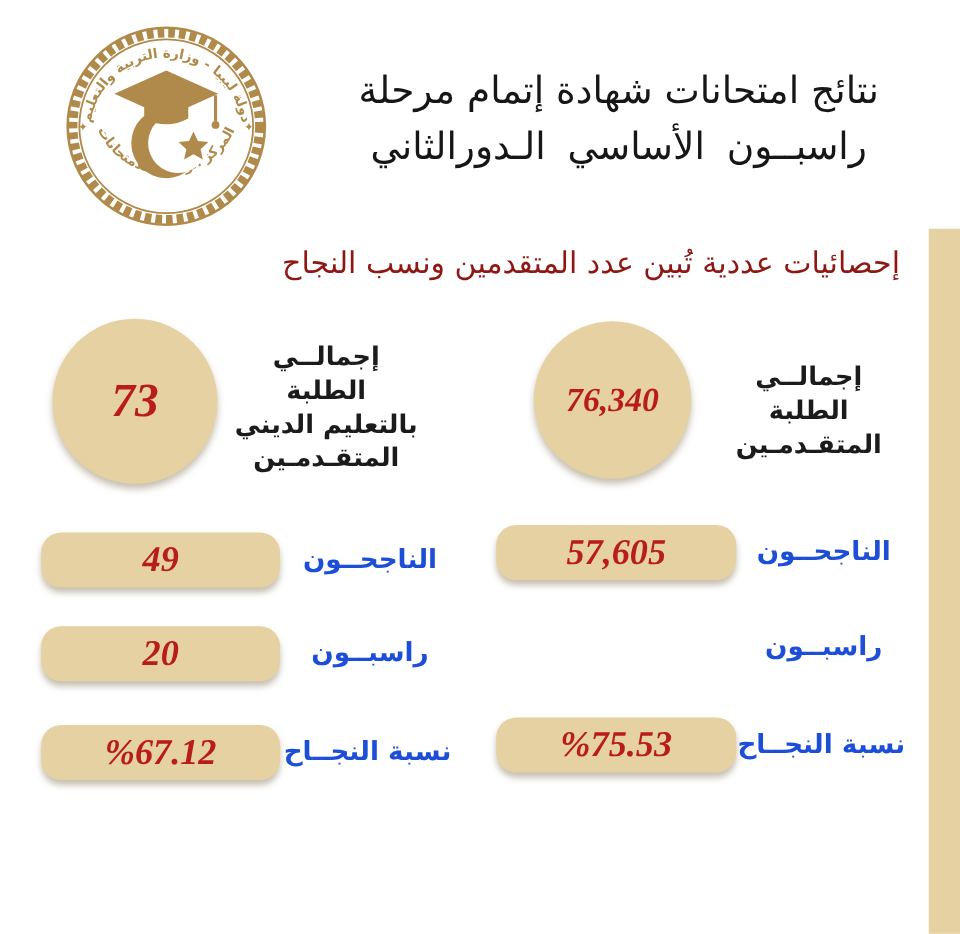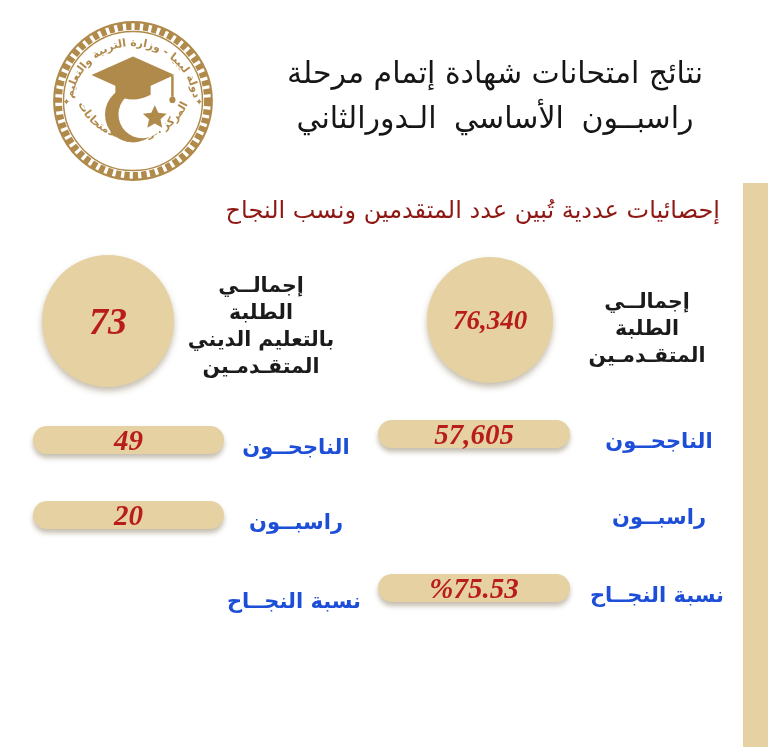--- a/index.html
+++ b/index.html
@@ -49,27 +49,27 @@
   .num-38{font-size:38px;}
 
   .circle-label{
     position:absolute;text-align:center;direction:rtl;
     color:#1b1b1b;font-weight:bold;font-size:20.5px;line-height:27px;
   }
   .label-right-circle{left:572px;top:288px;width:150px;}
   .label-left-circle{left:186px;top:272px;width:150px;}
 
   .pill{
-    position:absolute;height:28px;border-radius:16px;
+    position:absolute;height:44px;border-radius:16px;
     background:#e5d1a1;
     box-shadow:0 4px 5px rgba(90,70,30,.35);
     display:flex;align-items:center;justify-content:center;
   }
   .pill .big-num{font-size:29px;}
-  .pill-r{left:378px;width:192px;}
+  .pill-r{left:397px;width:192px;}
   .pill-l{left:33px;width:191px;}
 
   .row-label{
     position:absolute;width:130px;text-align:center;direction:rtl;
     color:#1d4ed8;font-weight:bold;font-size:21px;line-height:30px;
     white-space:nowrap;
   }
   .row-label-r{left:594px;}
   .row-label-l{left:231px;}
 
@@ -158,17 +158,20 @@
   <div class="pill pill-l" style="top:501px">
     <span class="big-num">20</span>
   </div>
   <div class="row-label row-label-l" style="top:507px">راسبــون</div>
 
   <div class="pill pill-r" style="top:574px">
     <span class="big-num">%75.53</span>
   </div>
   <div class="row-label row-label-r" style="top:580px">نسبة النجــاح</div>
 
+  <div class="pill pill-l" style="top:580px">
+    <span class="big-num">%67.12</span>
+  </div>
   <div class="row-label row-label-l" style="top:586px">نسبة النجــاح</div>
 
   <div class="side-bar"></div>
 
 </div>
 
 </body></html>

